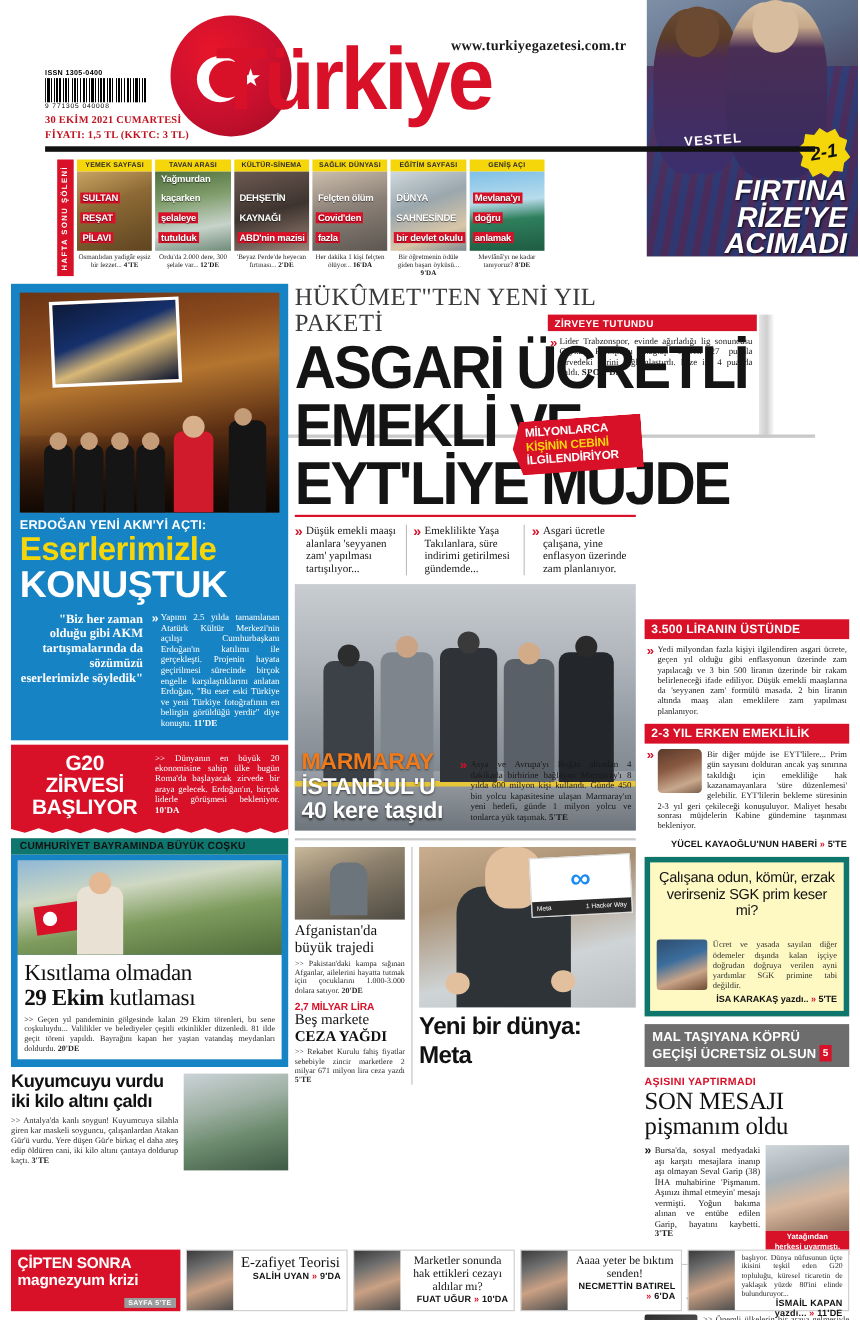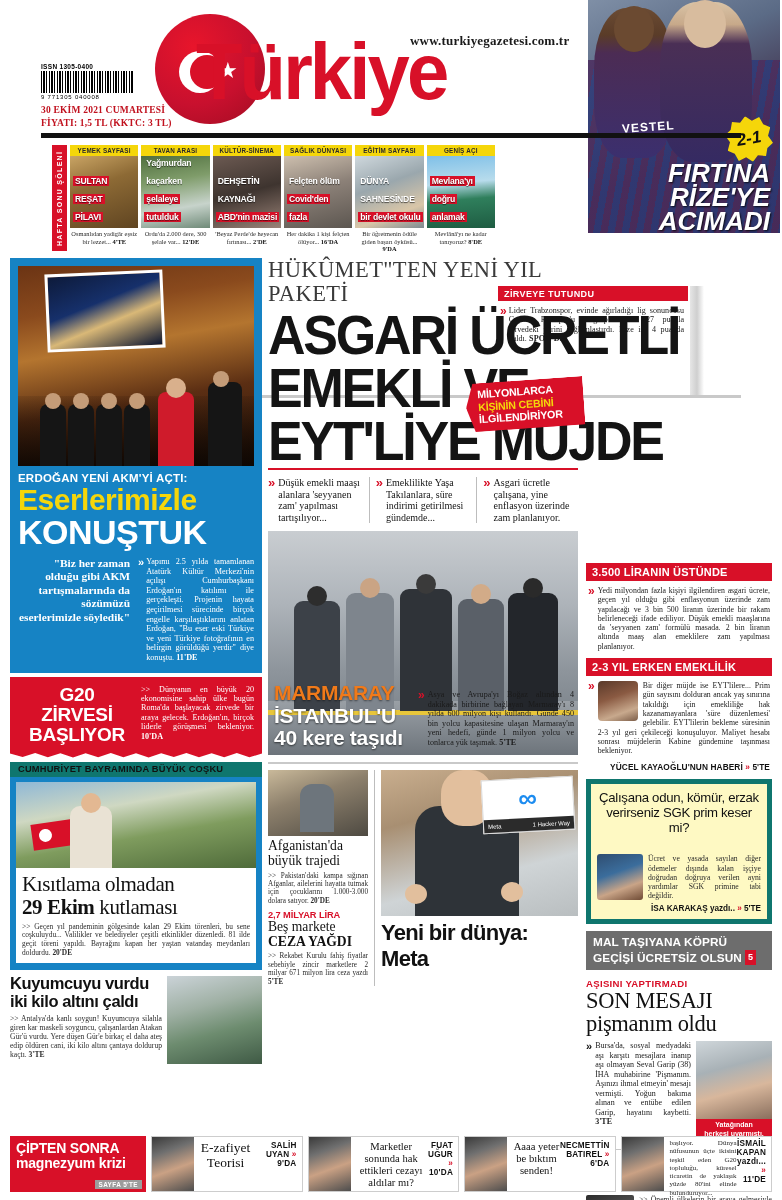--- a/index.html
+++ b/index.html
@@ -339,28 +339,28 @@
 
   .g7-card{margin-top:8px;border-top:1px solid #c9c9c9;padding-top:6px;}
   .g7-h{font-family:"Liberation Serif",serif;font-size:16.5px;line-height:17.5px;color:#111;text-align:center;letter-spacing:-.2px;}
   .g7-row{display:flex;margin-top:4px;}
   .g7-photo{width:48px;height:54px;background:linear-gradient(160deg,#2c2c2c 0%,#4a4a4a 30%,#c6a184 62%,#6a4a37 100%);border-radius:2px;}
   .g7-row p{flex:1;padding-left:5px;font-family:"Liberation Serif",serif;font-size:7.7px;line-height:9.2px;color:#2a2a2a;text-align:justify;}
 
   
   .bottom-strip { position:absolute; left:0; top:1136px; width:782px; height:56px; display:flex; gap:5px; padding:0 10px; }
   .bs-promo {
-    width:136px; background:#d81028; position:relative; padding:5px 6px;
+    width:154px; background:#d81028; position:relative; padding:5px 6px;
   }
   .bs-promo .l1{color:#fff;font-size:14px;font-weight:bold;line-height:15px;letter-spacing:-.2px;}
   .bs-promo .l2{color:#fff;font-size:14px;font-weight:bold;line-height:15px;letter-spacing:-.2px;}
   .bs-promo .tag{position:absolute;right:4px;bottom:3px;background:#9c9c9c;color:#fff;font-size:6.4px;font-weight:bold;padding:1px 4px;letter-spacing:.4px;}
   .bs-col { flex:1; border:1px solid #cdcdcd; display:flex; align-items:stretch; background:#fff;}
   .bs-face { width:42px; background:linear-gradient(160deg,#3a3a3a 0%,#6f6f6f 28%,#caa184 58%,#4d4d4d 100%); }
-  .bs-body { flex:1; padding:4px 5px 3px 6px; display:flex; flex-direction:row; justify-content:flex-start;}
+  .bs-body { flex:1; padding:4px 5px 3px 6px; display:flex; flex-direction:column; justify-content:flex-start;}
   .bs-title { font-family:"Liberation Serif", serif; font-size:13.5px; line-height:14.5px; color:#111; text-align:center; }
   .bs-title.sm { font-size:10.6px; line-height:12px; }
   .bs-name { text-align:right; font-size:8.2px; font-weight:bold; color:#111; letter-spacing:.2px;}
   .bs-name .dq{color:#d81028;}
   .bs-last .bs-body{padding-top:2px;}
   .bs-last p{font-family:"Liberation Serif",serif;font-size:7px;line-height:8.3px;color:#2a2a2a;text-align:justify;}
 </style>
 </head>
 <body>
 

